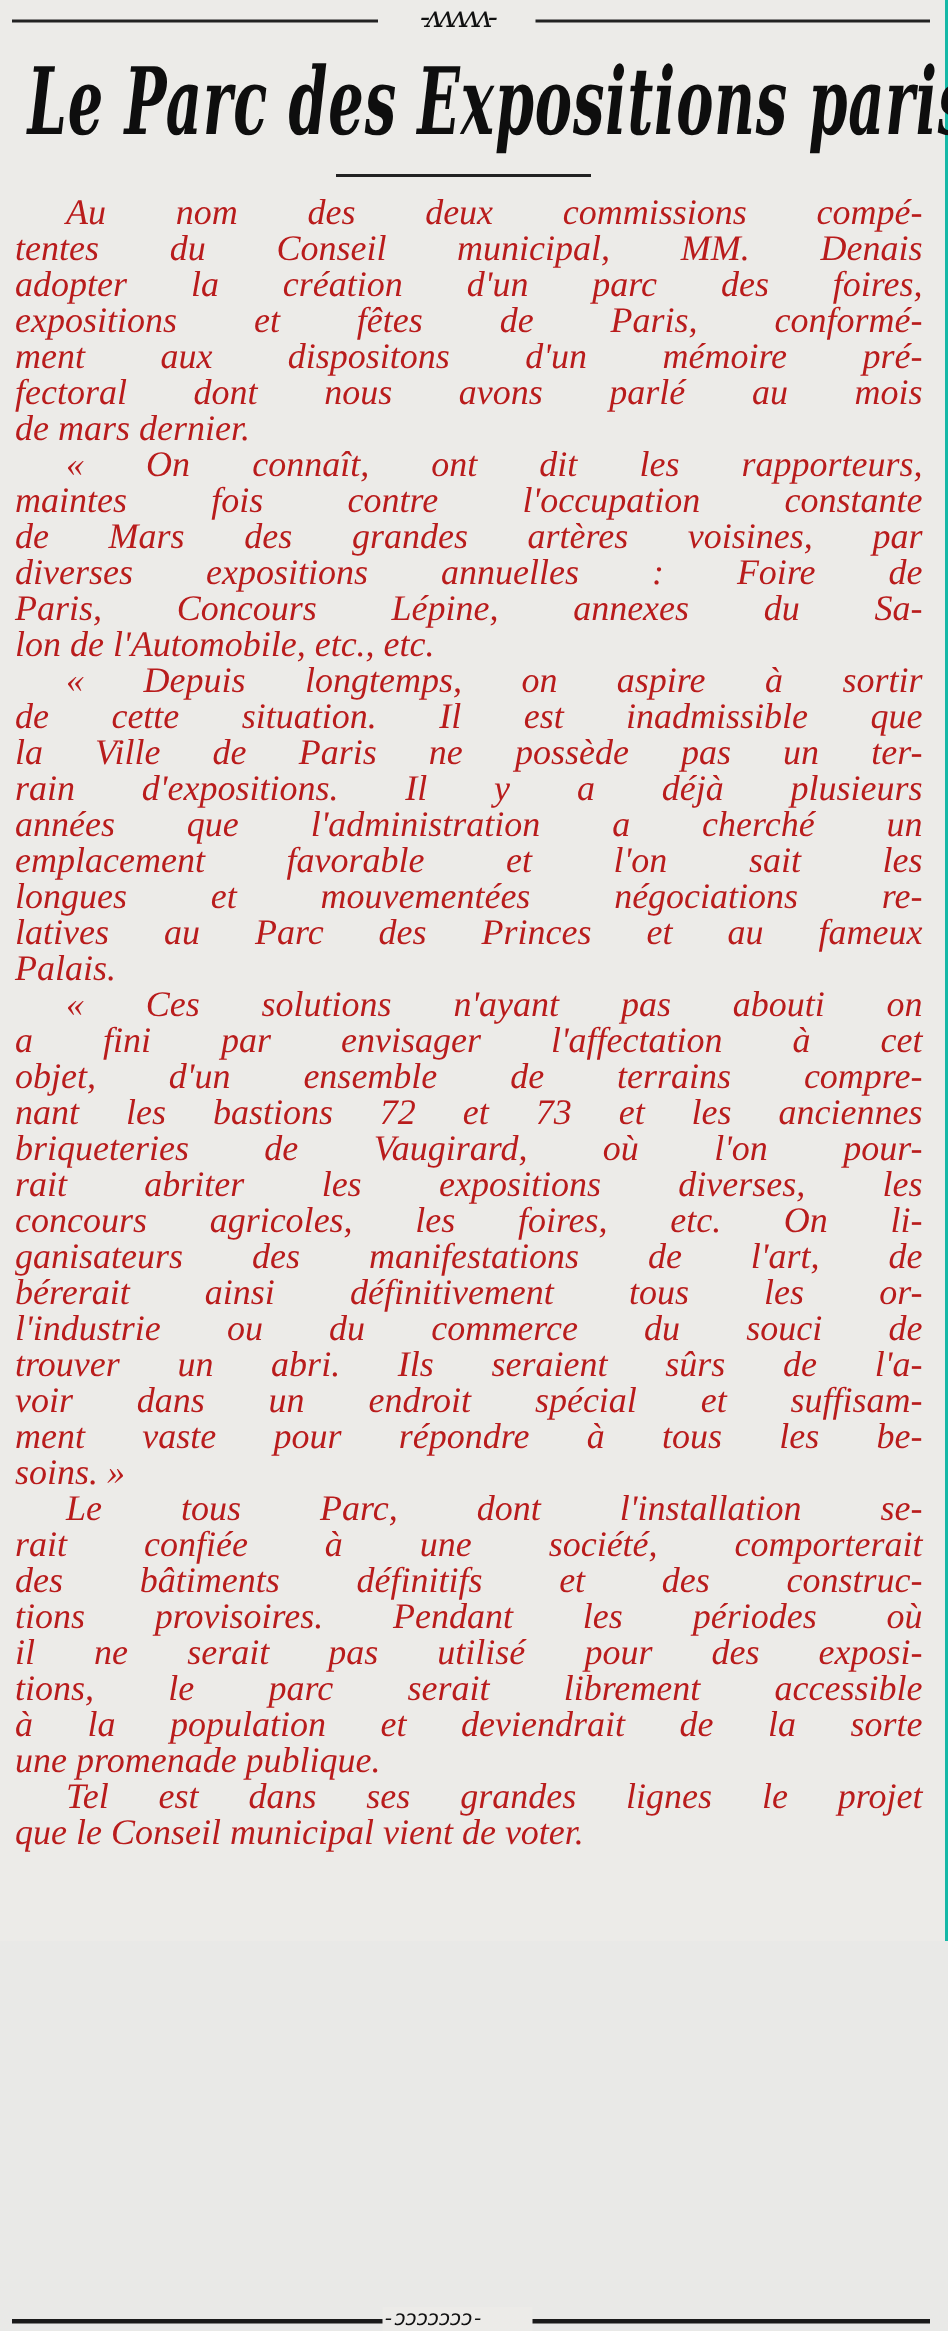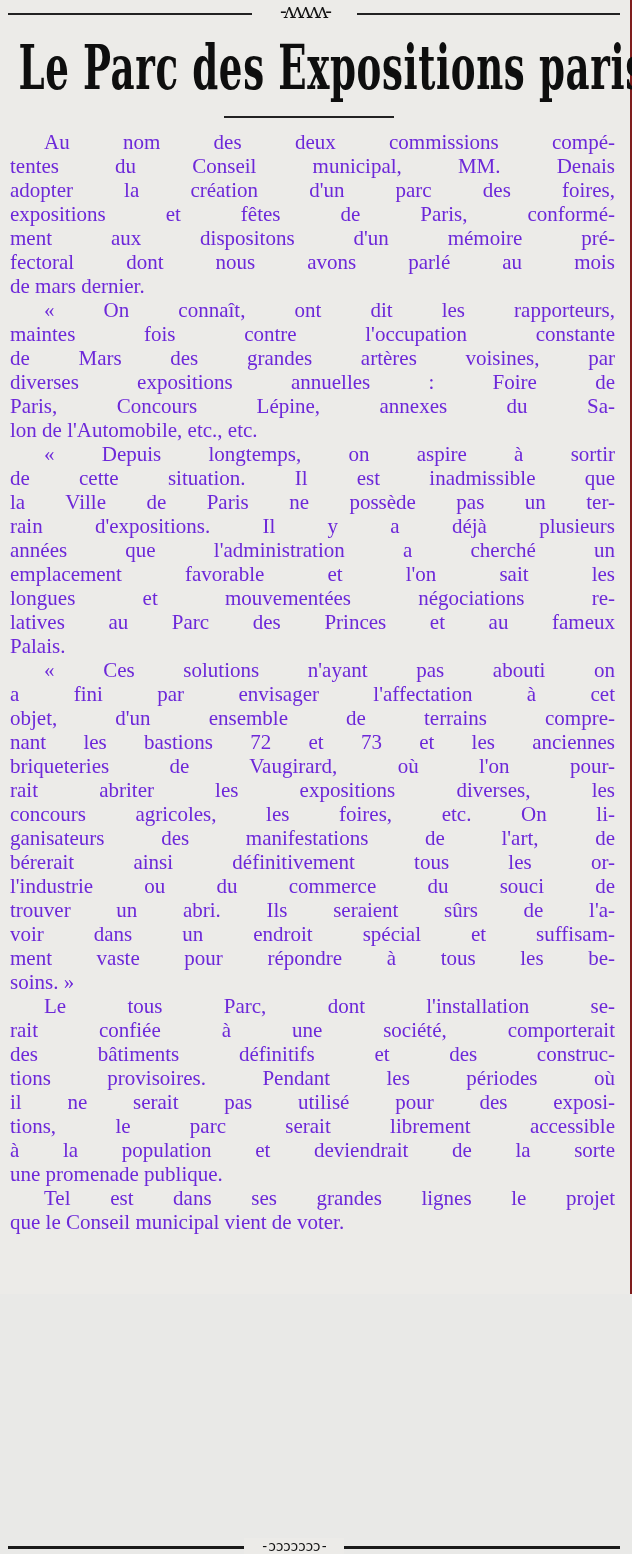--- a/index.html
+++ b/index.html
@@ -12,22 +12,23 @@
       height: 1554px;
       overflow: hidden;
       position: relative;
     }
     .page {
       position: absolute;
       left: 0; top: 0;
       width: 632px;
       height: 1294px;
       background: #ecebe8;
-      border-right: 2px solid #7f1d1d;
+      border-right: 2px solid #14b8a6;
       box-sizing: border-box;
+      font-style: italic;
     }
     .rule-top {
       position: absolute;
       left: 8px; right: 10px;
       top: 13px;
       height: 2px;
       background: #222;
     }
     .ornament-top {
       position: absolute;
@@ -71,23 +72,23 @@
       width: 170px;
       height: 2px;
       background: #222;
     }
     .body-text {
       position: absolute;
       left: 10px;
       top: 130px;
       width: 605px;
       font-family: "Liberation Serif", "DejaVu Serif", serif;
-      font-size: 21px;
+      font-size: 24px;
       line-height: 24px;
-      color: #6d28d9;
+      color: #b91c1c;
     }
     .line {
       display: block;
       white-space: nowrap;
       text-align: justify;
       text-align-last: justify;
       height: 24px;
       overflow: visible;
     }
     .line.last {
@@ -98,26 +99,25 @@
     }
     .rule-bottom {
       position: absolute;
       left: 8px; right: 10px;
       top: 1546px;
       height: 3px;
       background: #1a1a1a;
     }
     .ornament-bottom {
       position: absolute;
-      left: 244px;
+      left: 255px;
       top: 1538px;
       width: 100px;
       height: 16px;
       background: #ecebe8;
-      text-align: center;
       font-family: "DejaVu Sans Mono", monospace;
       font-size: 14px;
       line-height: 16px;
       color: #111;
       letter-spacing: -1px;
       overflow: hidden;
     }
   </style>
 </head>
 <body>

